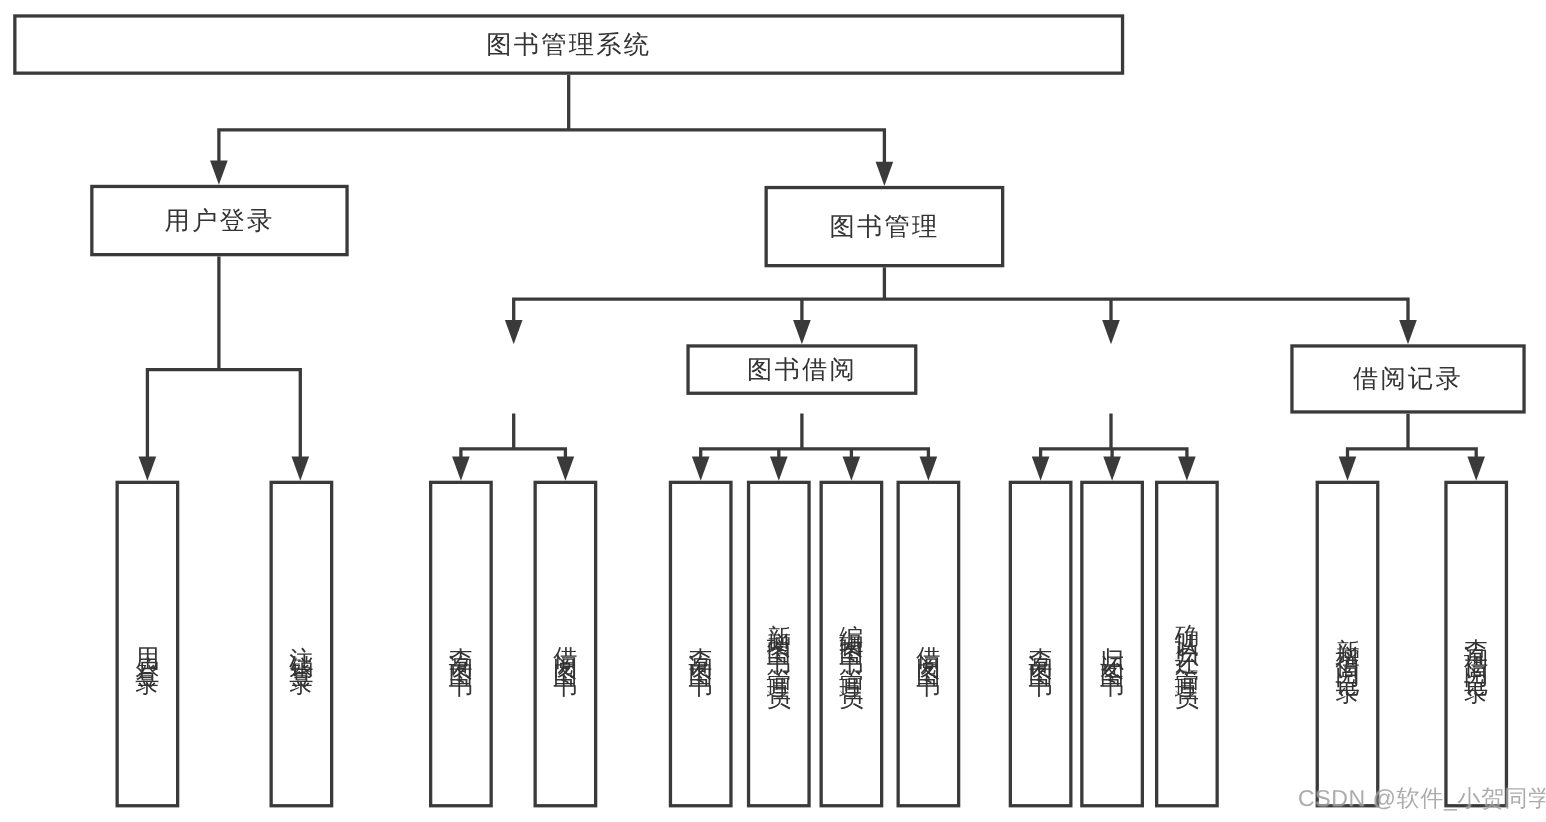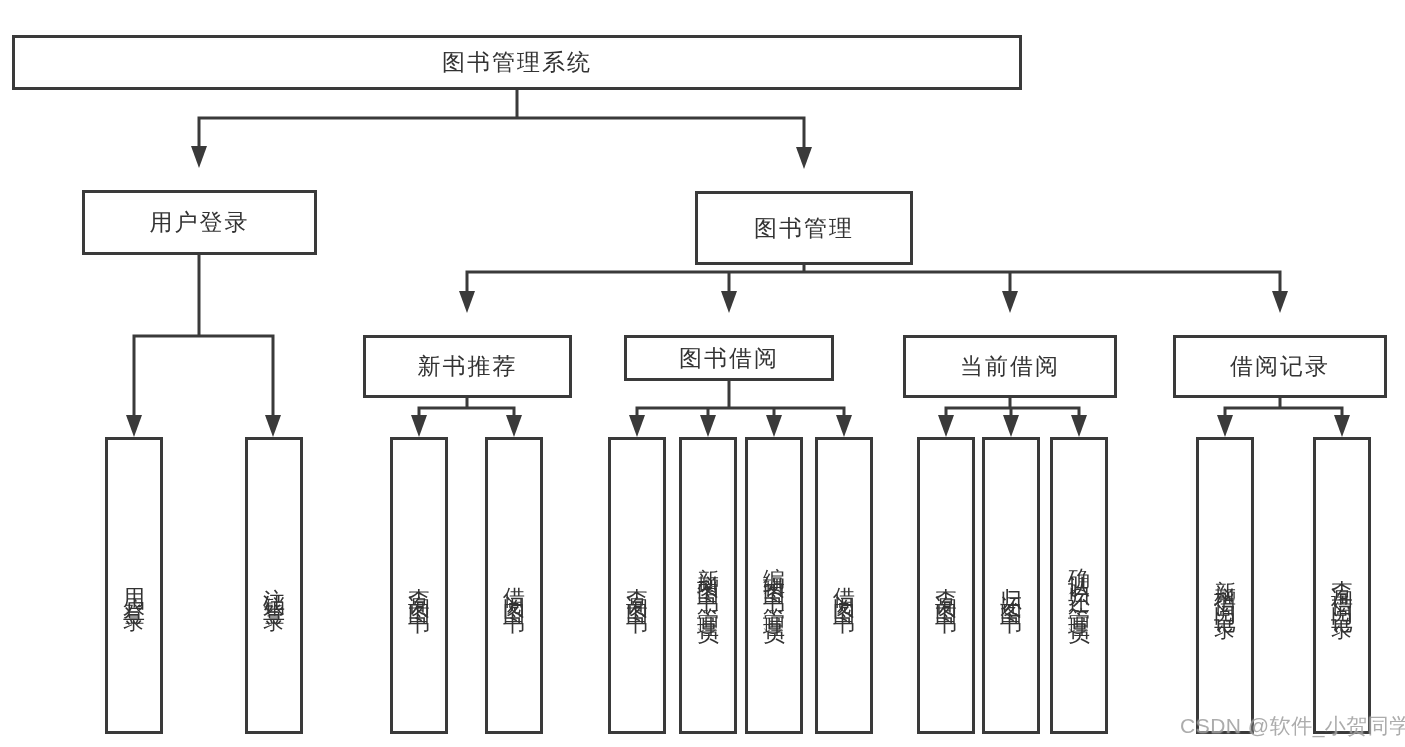--- a/index.html
+++ b/index.html
@@ -43,21 +43,20 @@
     color: var(--text);
     display: flex;
     align-items: center;
     justify-content: center;
     text-align: center;
   }
   .hbox {
     font-size: 23px;
     letter-spacing: 2px;
     white-space: nowrap;
-    margin-top: 22px;
   }
   .vbox {
     writing-mode: vertical-rl;
     font-size: 22px;
     letter-spacing: 8px;
     line-height: 1;
   }
   .watermark {
     position: absolute;
     left: 1180px;
@@ -110,23 +109,21 @@
     <path d="M1280 376 V408 M1225 418 V408 H1342 V418"></path>
     <polygon points="1217,415 1233,415 1225,437"></polygon>
     <polygon points="1334,415 1350,415 1342,437"></polygon>
   </svg>
 
   <div class="node hbox" style="left:12px; top:13px; width:1010px; height:55px;">图书管理系统</div>
 
   <div class="node hbox" style="left:82px; top:168px; width:235px; height:65px;">用户登录</div>
   <div class="node hbox" style="left:695px; top:169px; width:218px; height:74px;">图书管理</div>
 
-  <div class="node hbox" style="left:363px; top:313px; width:209px; height:63px;">新书推荐</div>
   <div class="node hbox" style="left:624px; top:313px; width:210px; height:46px;">图书借阅</div>
-  <div class="node hbox" style="left:903px; top:313px; width:214px; height:63px;">当前借阅</div>
   <div class="node hbox" style="left:1173px; top:313px; width:214px; height:63px;">借阅记录</div>
 
   <div class="node vbox" style="left:105px; top:437px; width:58px; height:297px;">用户登录</div>
   <div class="node vbox" style="left:245px; top:437px; width:58px; height:297px;">注销登录</div>
 
   <div class="node vbox" style="left:390px; top:437px; width:58px; height:297px;">查询图书</div>
   <div class="node vbox" style="left:485px; top:437px; width:58px; height:297px;">借阅图书</div>
 
   <div class="node vbox" style="left:608px; top:437px; width:58px; height:297px;">查询图书</div>
   <div class="node vbox" style="left:679px; top:437px; width:58px; height:297px;">新增图书（管理员）</div>

